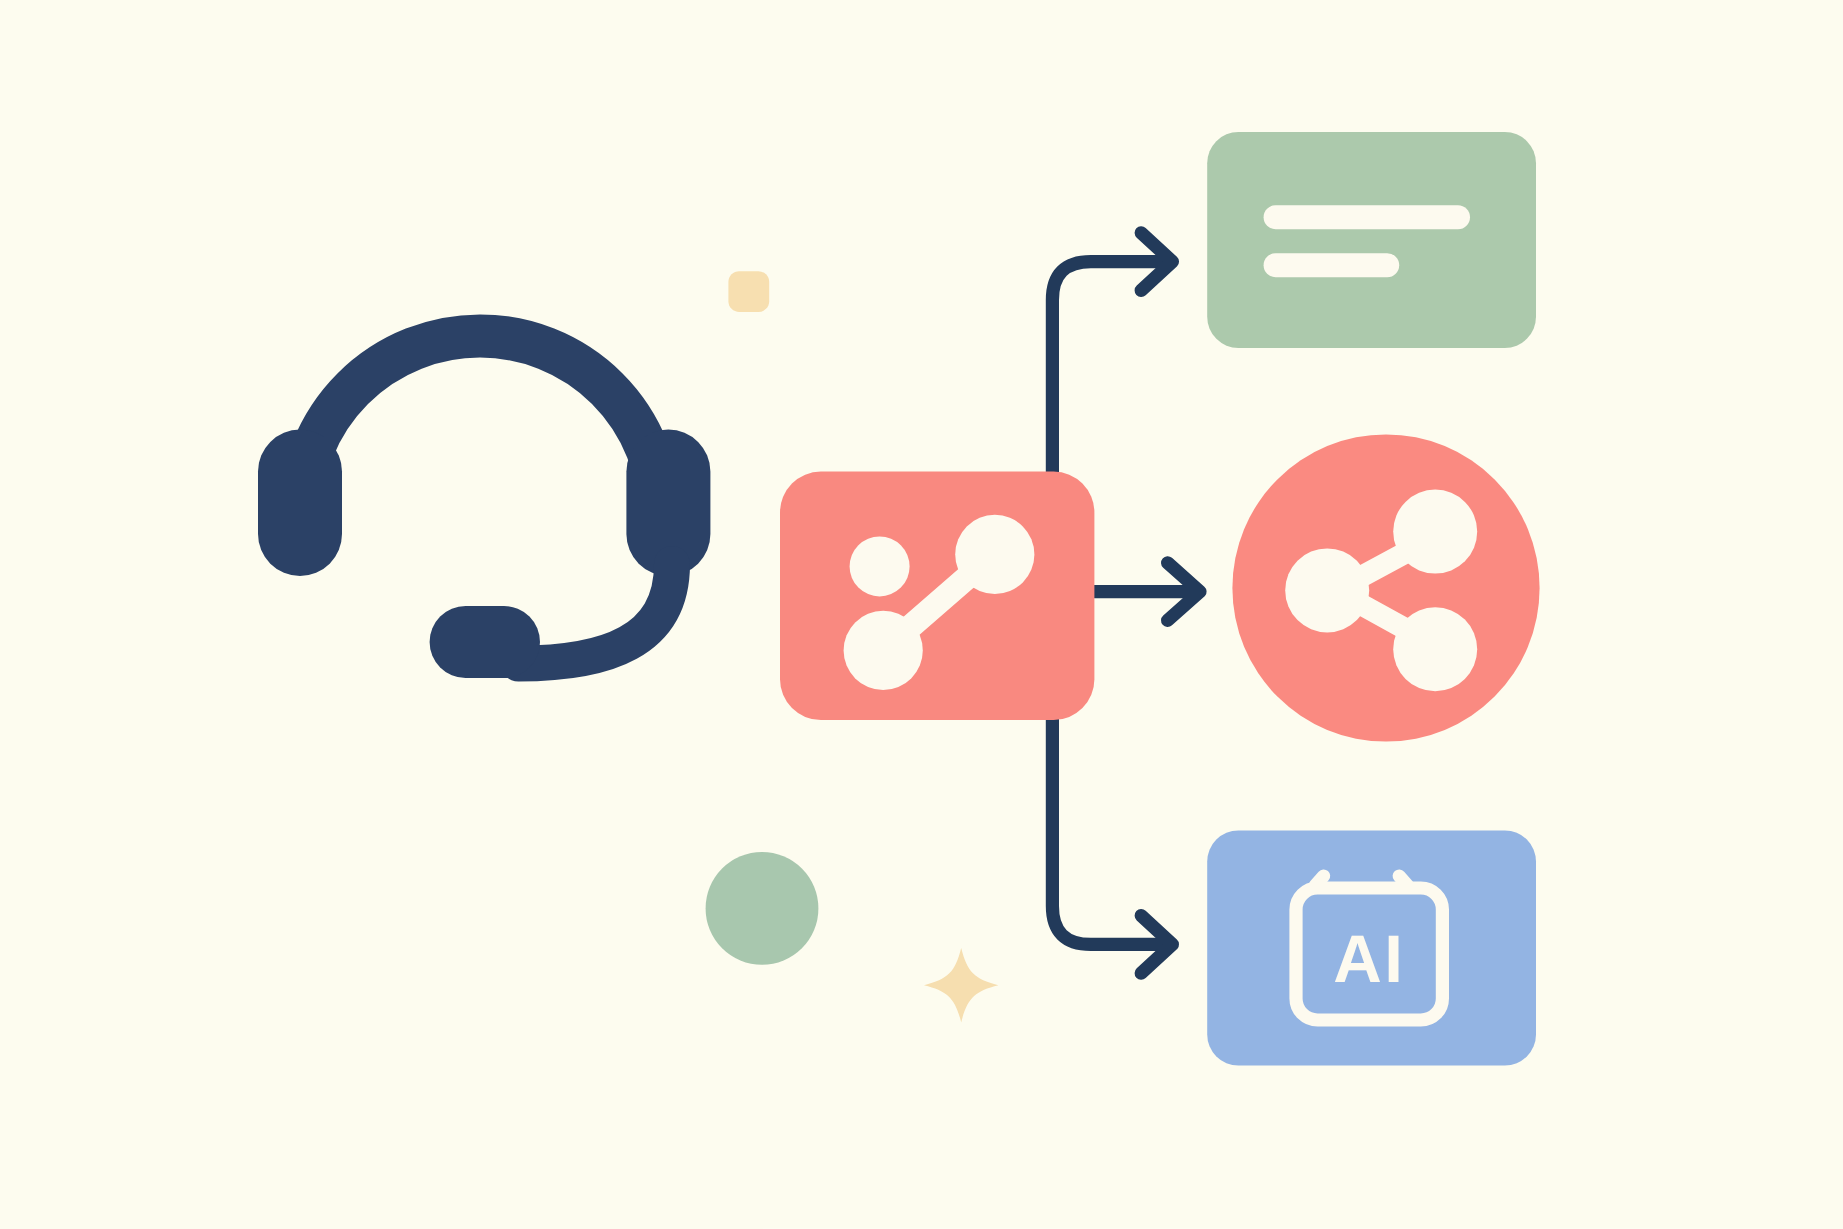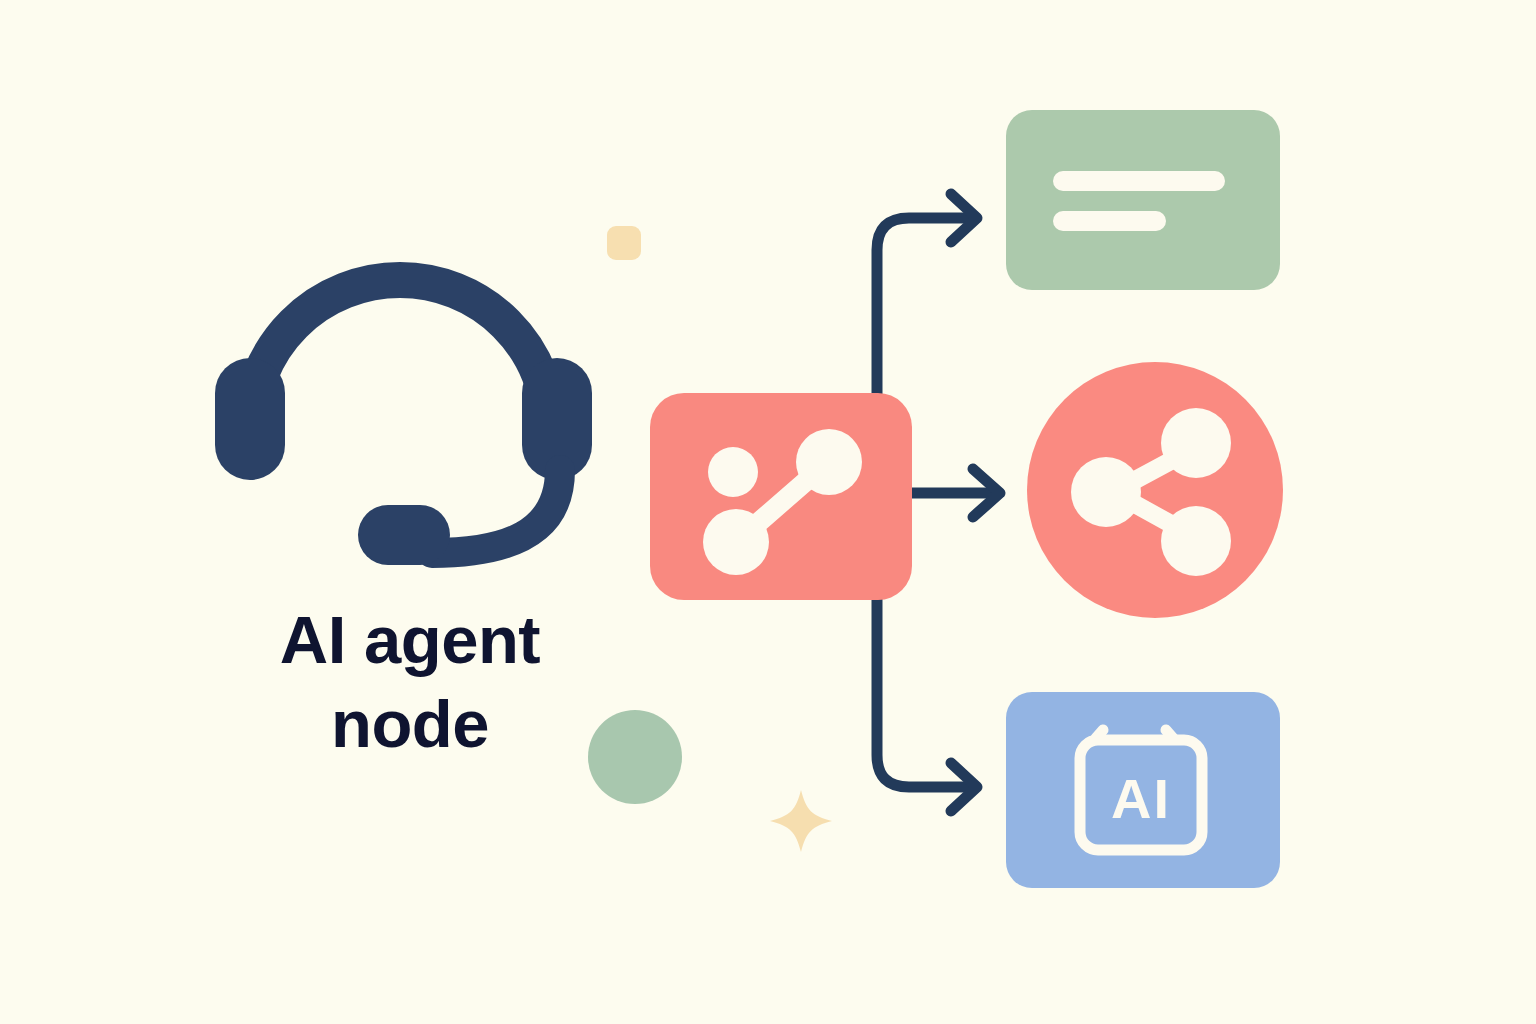--- a/index.html
+++ b/index.html
@@ -124,16 +124,14 @@
         <path id="ai-notch-left" d="M 1096 738 L 1103 730" fill="none" stroke-linecap="round" stroke-width="11" stroke="#fdfaef"></path>
         <path id="ai-notch-right" d="M 1166 730 L 1173 738" fill="none" stroke-linecap="round" stroke-width="11" stroke="#fdfaef"></path>
 
         <rect id="ai-chip-body" x="1080" y="740" width="122" height="110" rx="18" fill="none" stroke-width="11" stroke="#fdfaef"></rect>
 
         <text id="ai-chip-text" x="1141" y="818" text-anchor="middle" font-family="Liberation Sans, sans-serif" font-size="56" font-weight="bold" letter-spacing="2" fill="#fdfaef">AI</text>
       </g>
     </g>
   </svg>
 
-  <div class="label-text" style="color: rgb(15, 20, 48);">AI agent
-node</div>
 
 </div>
 
 </body></html>

